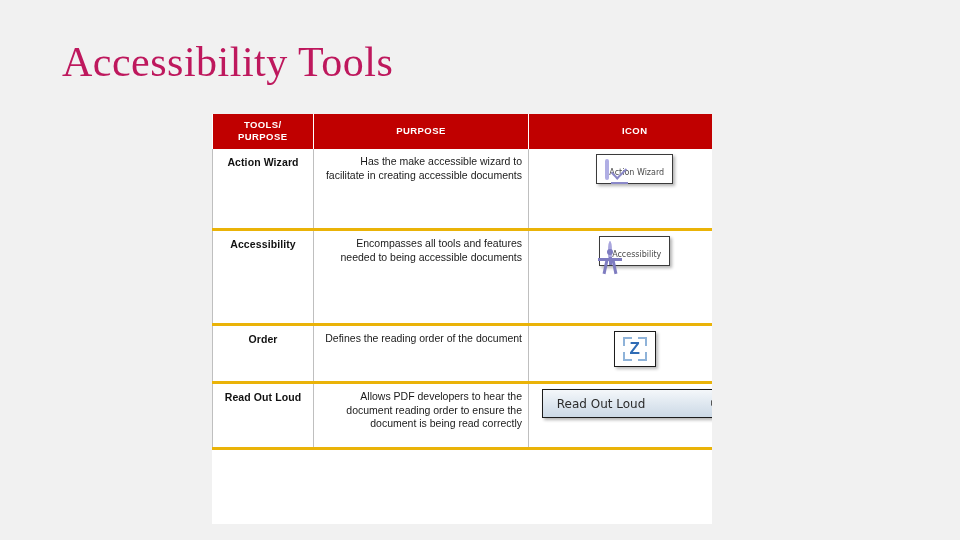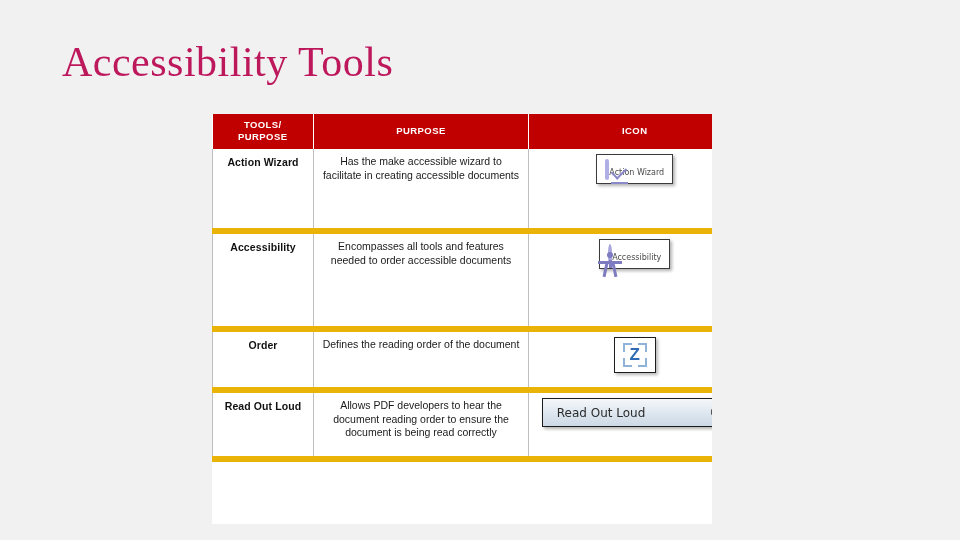--- a/index.html
+++ b/index.html
@@ -62,21 +62,21 @@
     vertical-align: middle;
     border-right: 1px solid #ffffff;
     line-height: 1.25;
   }
   thead th:last-child { border-right: none; }
   thead th .hdr-l2 { display: block; }
 
   
   tbody td {
     border-right: 1px solid #bfbfbf;
-    border-bottom: 6px solid #eab308;
+    border-bottom: 3px solid #eab308;
     vertical-align: top;
     background: #ffffff;
     padding: 0;
   }
   tbody td:last-child { border-right: none; }
   tbody tr.no-rule td { border-bottom: none; }
   tbody td.col-left {
     border-left: 1px solid #bfbfbf;
   }
 
@@ -85,21 +85,21 @@
     font-weight: bold;
     color: #111111;
     text-align: center;
     padding-top: 7px;
     letter-spacing: 0.1px;
   }
 
   .purpose {
     font-size: 10.5px;
     color: #1a1a1a;
-    text-align: center;
+    text-align: right;
     padding: 6px 6px 0 6px;
     line-height: 1.32;
   }
 
   .icon-cell {
     text-align: center;
     padding-top: 5px;
     position: relative;
     height: 100%;
   }
@@ -370,21 +370,21 @@
             </span>
           </div>
         </td>
       </tr>
 
       <tr>
         <td class="col-left">
           <div class="tool-name h-pad-2">Accessibility</div>
         </td>
         <td>
-          <div class="purpose">Encompasses all tools and features needed to order accessible documents</div>
+          <div class="purpose">Encompasses all tools and features needed to being accessible documents</div>
         </td>
         <td>
           <div class="icon-cell">
             <span class="panel-tile">
               <span class="access-circle">
                 <span class="head"></span>
                 <span class="arms"></span>
                 <span class="torso"></span>
                 <span class="legL"></span>
                 <span class="legR"></span>

